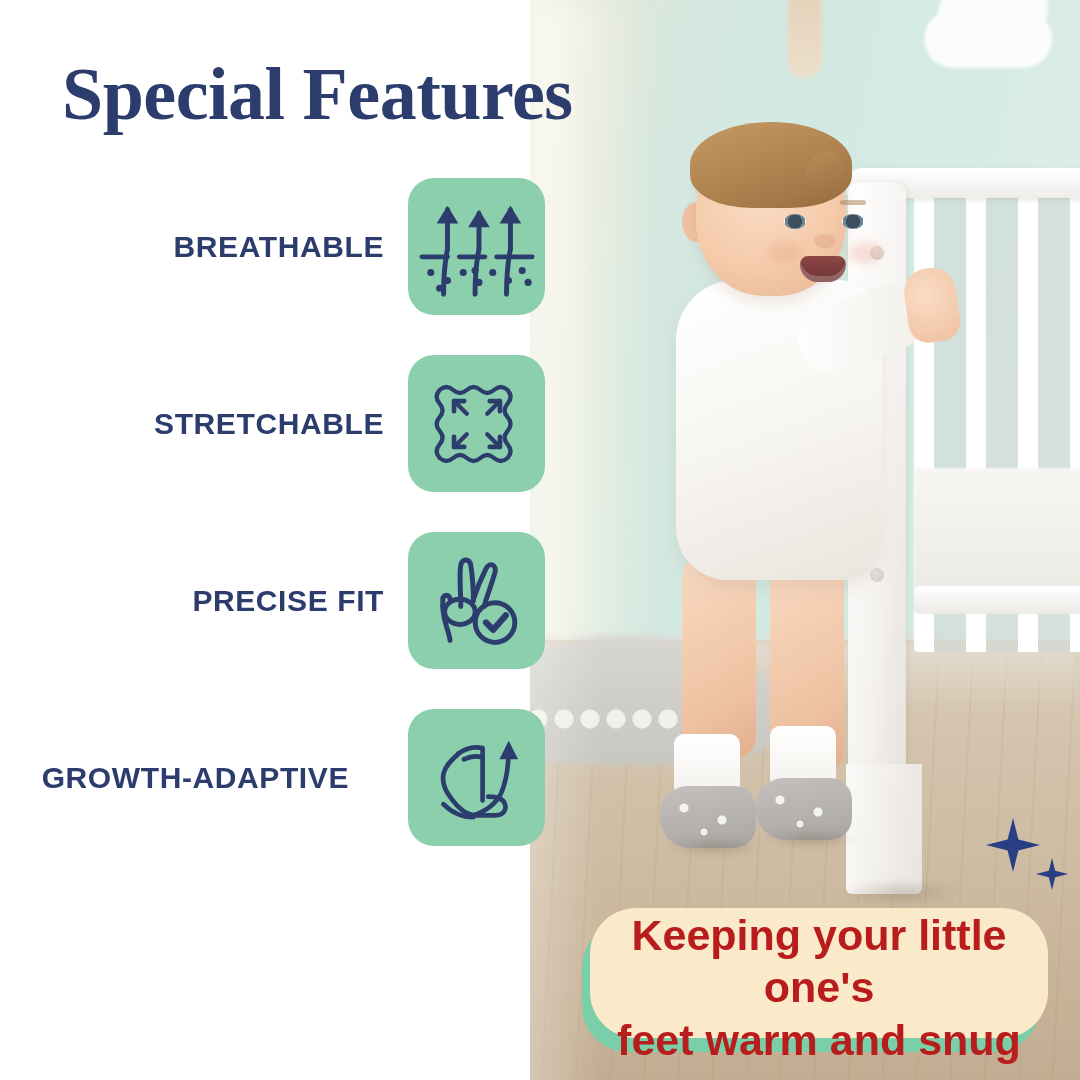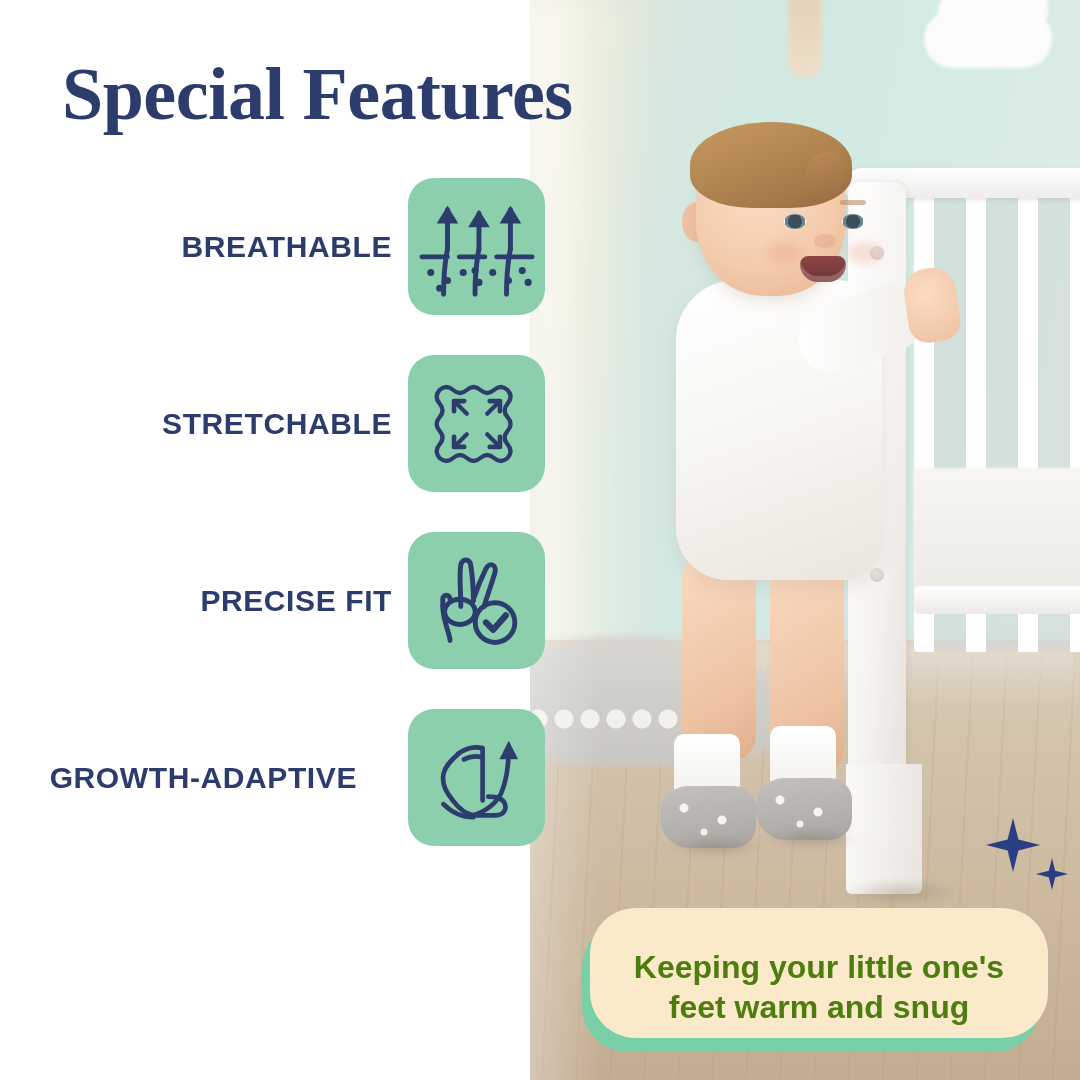--- a/index.html
+++ b/index.html
@@ -334,21 +334,21 @@
     align-items: center;
     justify-content: flex-end;
   }
   .feature-row:last-child { margin-bottom: 0; gap: 35px; }
   .feature-label {
     font-size: 30px;
     font-weight: 700;
     color: #2c3c6d;
     letter-spacing: .6px;
     text-align: right;
-    padding-right: 16px;
+    padding-right: 24px;
     white-space: nowrap;
   }
   .feature-icon {
     flex: 0 0 auto;
     width: 137px;
     height: 137px;
     border-radius: 26px;
     background: #8ccfad;
     display: flex;
     align-items: center;
@@ -380,23 +380,23 @@
     top: 0;
     width: 458px;
     height: 130px;
     background: #fbeac9;
     border-radius: 46px;
     display: flex;
     align-items: center;
     justify-content: center;
   }
   .caption-text {
-    font-size: 32px;
+    font-size: 43px;
     font-weight: 700;
-    color: #4d7c0f;
+    color: #b91c1c;
     text-align: center;
     line-height: 1.22;
     padding: 0 22px;
     margin-top: 29px;
   }
 
   
   .sparkle {
     position: absolute;
     background: #2a3e85;

